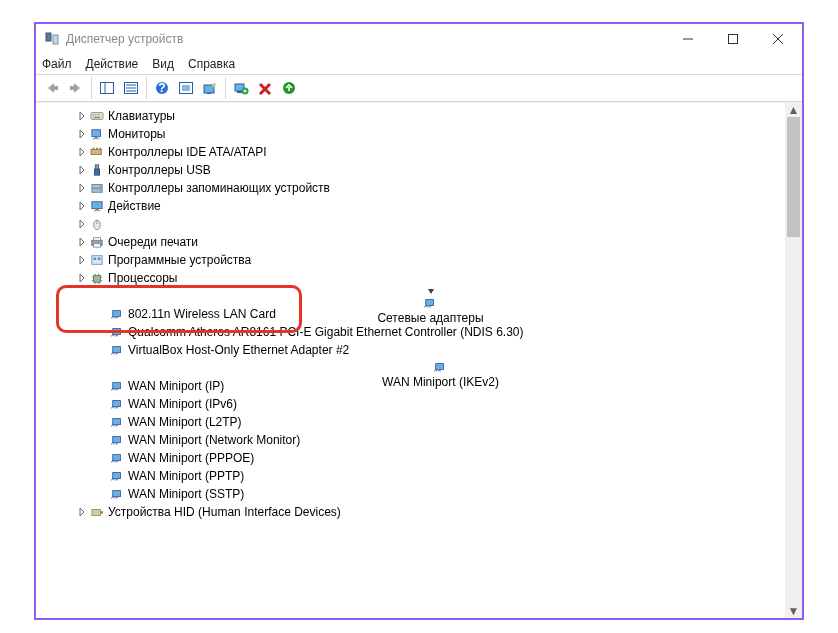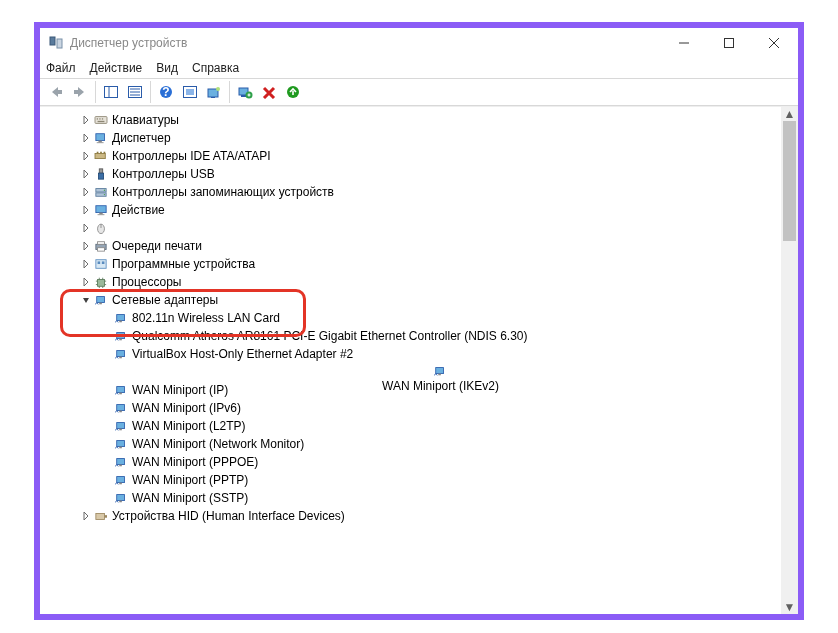--- a/index.html
+++ b/index.html
@@ -1,17 +1,17 @@
 <!DOCTYPE html>
 <html><head>
 <meta charset="utf-8">
 <style>
 * { margin: 0; padding: 0; box-sizing: border-box; font-family: "Segoe UI", Tahoma, sans-serif; font-size: 12px; }
 body { background: #fff; width: 838px; height: 633px; position: relative; }
-.window { position: absolute; left: 34px; top: 22px; width: 770px; height: 598px; background: #fff; border: 6px solid #8b5cf6; display: flex; flex-direction: column; }
+.window { position: absolute; left: 34px; top: 22px; width: 770px; height: 598px; background: #fff; border: 2px solid #8b5cf6; display: flex; flex-direction: column; }
 .titlebar { height: 30px; display: flex; align-items: center; padding: 0 2px 0 8px; color: #888; }
 .titlebar .ticon { width: 16px; height: 16px; margin-right: 6px; display: inline-flex; align-items: center; justify-content: center; }
 .titlebar .title { flex: 1; }
 .titlebar .wbtn { width: 45px; height: 30px; display: flex; align-items: center; justify-content: center; color: #555; }
 .wbtn svg { width: 10px; height: 10px; }
 .menubar { height: 20px; display: flex; align-items: center; padding: 0 6px; gap: 14px; color: #222; }
 .menubar span { cursor: default; }
 .toolbar { height: 28px; border-top: 1px solid #d8d8d8; border-bottom: 1px solid #d8d8d8; display: flex; align-items: center; padding: 0 4px; gap: 0; }
 .tbtn { width: 24px; height: 24px; display: flex; align-items: center; justify-content: center; border: 1px solid transparent; }
 .tsep { width: 1px; height: 22px; background: #d8d8d8; margin: 0 3px; }
@@ -158,21 +158,21 @@
               <path d="M2 0 L6 4 L2 8 Z" fill="none" stroke="#6b6b6b"></path>
             </svg>
           </span>
           <span class="devicon">
             <svg width="14" height="12" viewBox="0 0 16 14">
               <rect x="2" y="2" width="10" height="8" fill="#6ab0e0" stroke="#2a5caa"></rect>
               <rect x="5" y="10" width="4" height="2" fill="#888"></rect>
               <rect x="3" y="12" width="8" height="1" fill="#888"></rect>
             </svg>
           </span>
-          <span>Диспетчер</span>
+          <span>Мониторы</span>
         </div>
         <div class="row" style="padding-left: 40px;">
           <span class="expander">
             <svg width="8" height="8" viewBox="0 0 8 8">
               <path d="M2 0 L6 4 L2 8 Z" fill="none" stroke="#6b6b6b"></path>
             </svg>
           </span>
           <span class="devicon">
             <svg width="14" height="12" viewBox="0 0 16 14">
               <rect x="1" y="4" width="12" height="6" fill="#cbb884" stroke="#8c7a40"></rect>
@@ -285,21 +285,21 @@
               <line x1="6" y1="12" x2="6" y2="14" stroke="#5a7a5a"></line>
               <line x1="10" y1="12" x2="10" y2="14" stroke="#5a7a5a"></line>
               <line x1="2" y1="6" x2="4" y2="6" stroke="#5a7a5a"></line>
               <line x1="2" y1="10" x2="4" y2="10" stroke="#5a7a5a"></line>
               <line x1="12" y1="6" x2="14" y2="6" stroke="#5a7a5a"></line>
               <line x1="12" y1="10" x2="14" y2="10" stroke="#5a7a5a"></line>
             </svg>
           </span>
           <span>Процессоры</span>
         </div>
-        <div class="row" style="padding-left: 40px;">
+        <div class="row" style="padding-left: 40px; flex-direction: column;">
           <span class="expander">
             <svg width="8" height="8" viewBox="0 0 8 8">
               <path d="M1 2 L7 2 L4 7 Z" fill="#404040"></path>
             </svg>
           </span>
           <span class="devicon">
             <svg width="14" height="12" viewBox="0 0 16 14">
               <rect x="3" y="3" width="9" height="7" fill="#6ab0e0" stroke="#2a5caa"></rect>
               <rect x="6" y="10" width="3" height="2" fill="#888"></rect>
               <path d="M1 12 Q3 9 5 12" fill="none" stroke="#2a5caa"></path>

